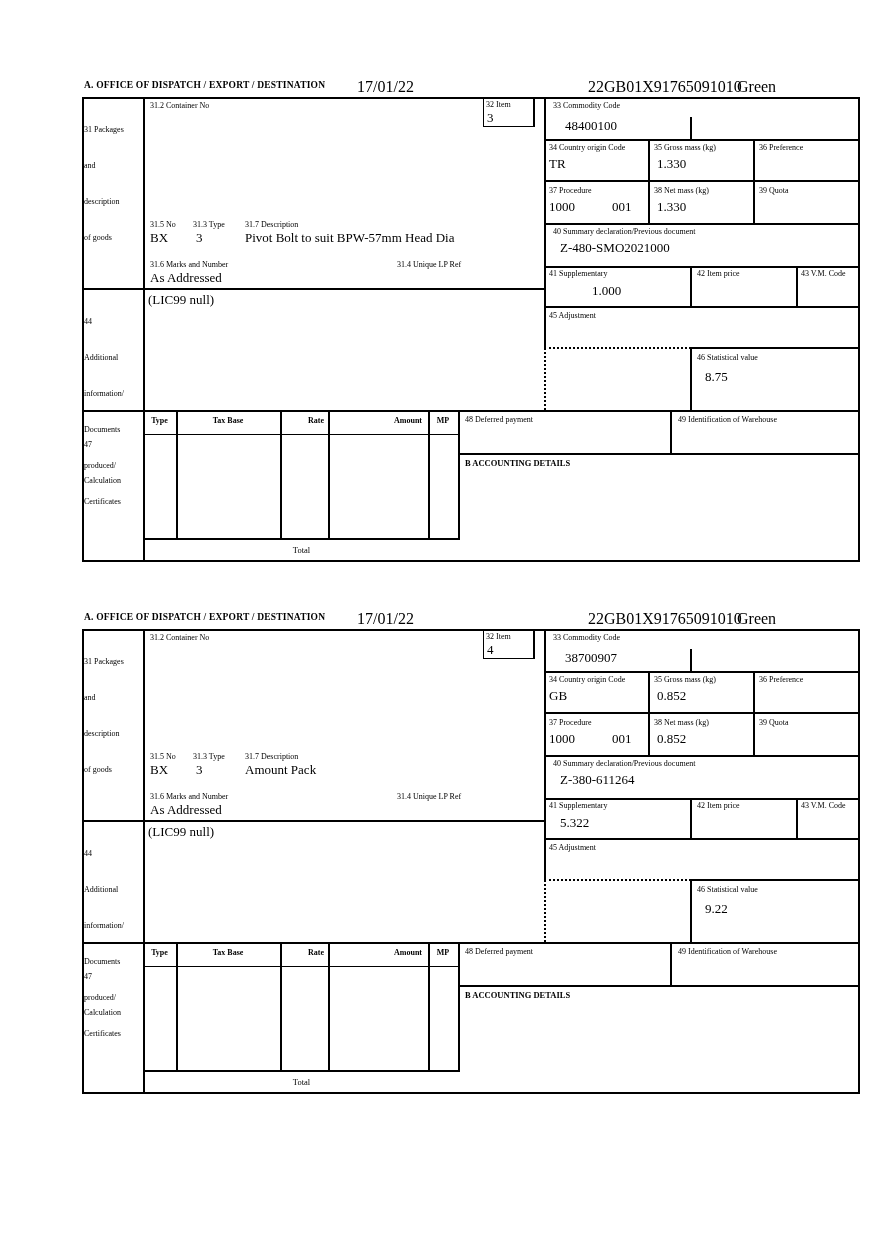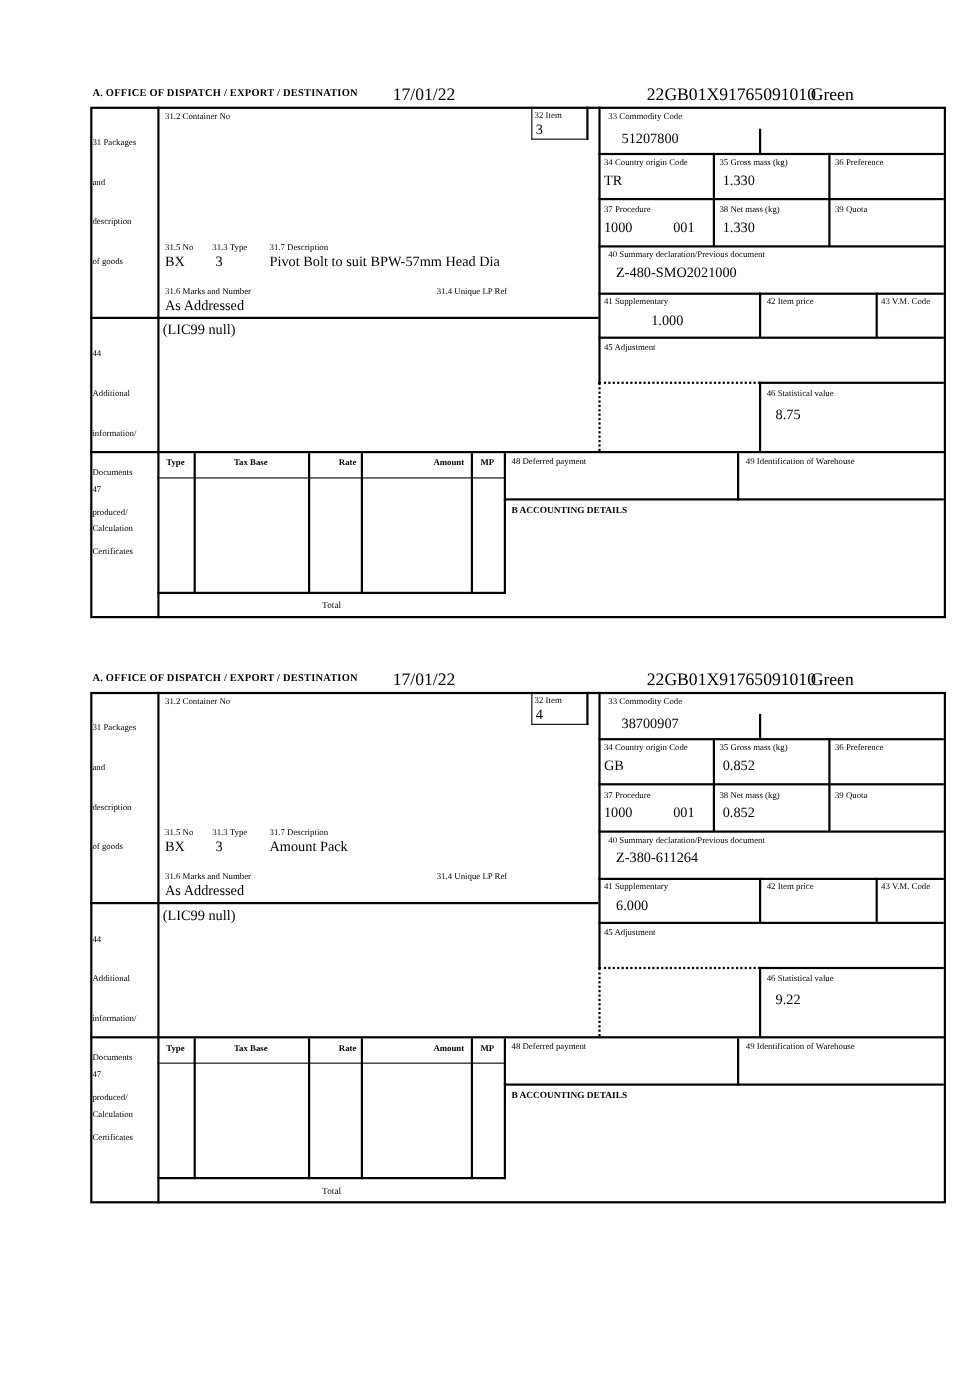--- a/index.html
+++ b/index.html
@@ -86,21 +86,21 @@
     </div>
     <div class="stack" style="left:84px;top:415px">
       <div>47</div>
       <div>Calculation</div>
     </div>
 
     <div class="lbl" style="left:150px;top:101px">31.2 Container No</div>
     <div class="lbl" style="left:486px;top:100px">32 Item</div>
     <div class="val" style="left:487px;top:110px">3</div>
     <div class="lbl" style="left:553px;top:101px">33 Commodity Code</div>
-    <div class="val" style="left:565px;top:118px">51207800</div>
+    <div class="val" style="left:565px;top:118px">48400100</div>
 
     <div class="lbl" style="left:549px;top:143px">34 Country origin Code</div>
     <div class="val" style="left:549px;top:156px">TR</div>
     <div class="lbl" style="left:654px;top:143px">35 Gross mass (kg)</div>
     <div class="val" style="left:657px;top:156px">1.330</div>
     <div class="lbl" style="left:759px;top:143px">36 Preference</div>
     <div class="lbl" style="left:549px;top:186px">37 Procedure</div>
     <div class="val" style="left:549px;top:199px">1000</div>
     <div class="val" style="left:612px;top:199px">001</div>
     <div class="lbl" style="left:654px;top:186px">38 Net mass (kg)</div>
@@ -224,21 +224,21 @@
     <div class="val" style="left:150px;top:230px">BX</div>
     <div class="val" style="left:196px;top:230px">3</div>
     <div class="val" style="left:245px;top:230px">Amount Pack</div>
     <div class="lbl" style="left:150px;top:260px">31.6 Marks and Number</div>
     <div class="lbl" style="left:397px;top:260px">31.4 Unique LP Ref</div>
     <div class="val" style="left:150px;top:270px">As Addressed</div>
 
     <div class="lbl" style="left:553px;top:227px">40 Summary declaration/Previous document</div>
     <div class="val" style="left:560px;top:240px">Z-380-611264</div>
     <div class="lbl" style="left:549px;top:269px">41 Supplementary</div>
-    <div class="val" style="left:560px;top:283px">6.000</div>
+    <div class="val" style="left:560px;top:283px">5.322</div>
     <div class="lbl" style="left:697px;top:269px">42 Item price</div>
     <div class="lbl" style="left:801px;top:269px">43 V.M. Code</div>
     <div class="val" style="left:148px;top:292px">(LIC99 null)</div>
     <div class="lbl" style="left:549px;top:311px">45 Adjustment</div>
     <div class="lbl" style="left:697px;top:353px">46 Statistical value</div>
     <div class="val" style="left:705px;top:369px">9.22</div>
 
     <div class="cell" style="left:143px;top:416px;width:33px;text-align:center">Type</div>
     <div class="cell" style="left:176px;top:416px;width:104px;text-align:center">Tax Base</div>
     <div class="cell" style="left:280px;top:416px;width:48px;text-align:right;padding-right:4px">Rate</div>

